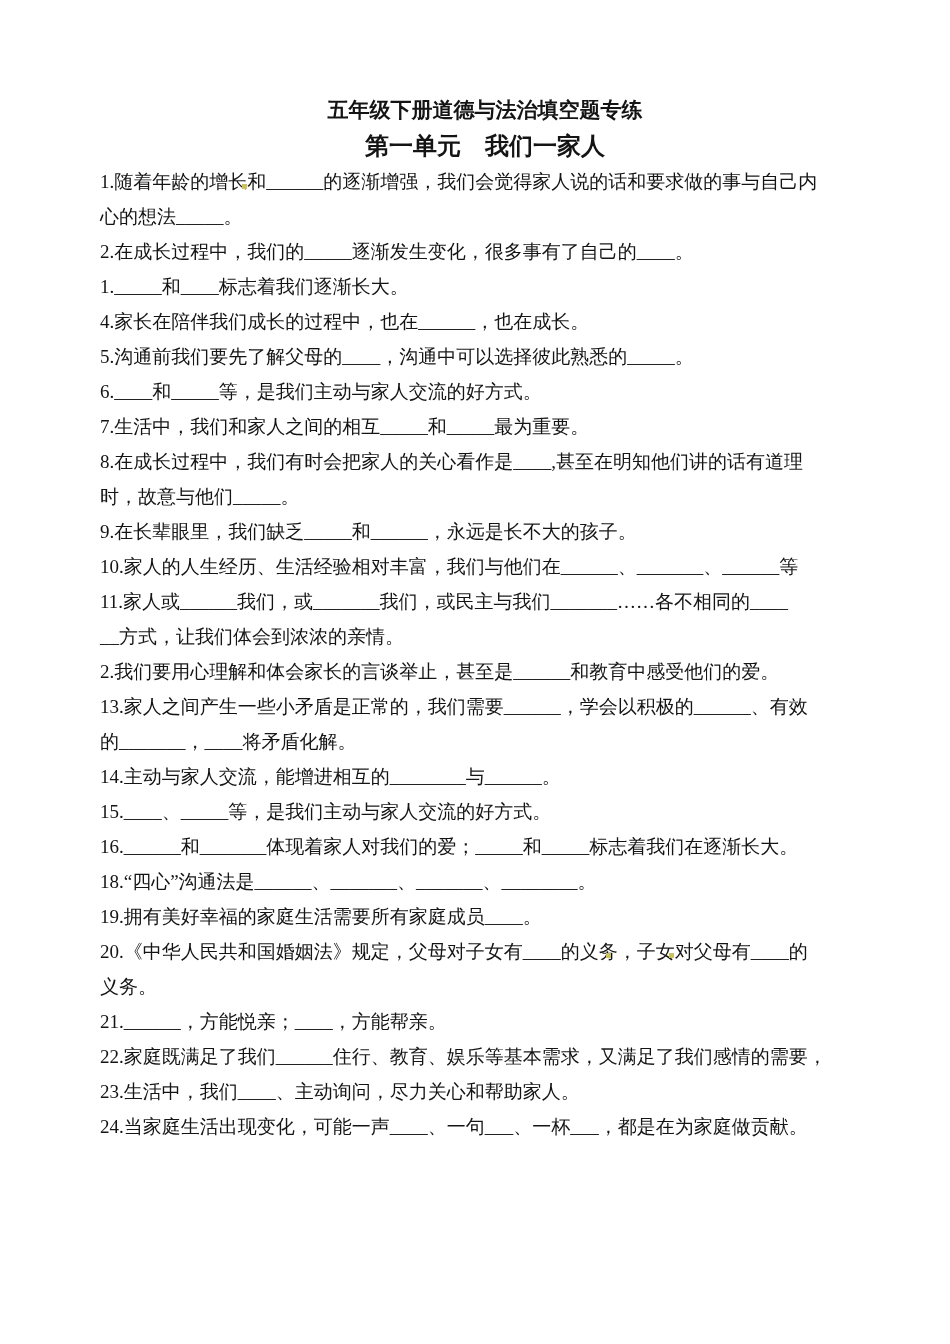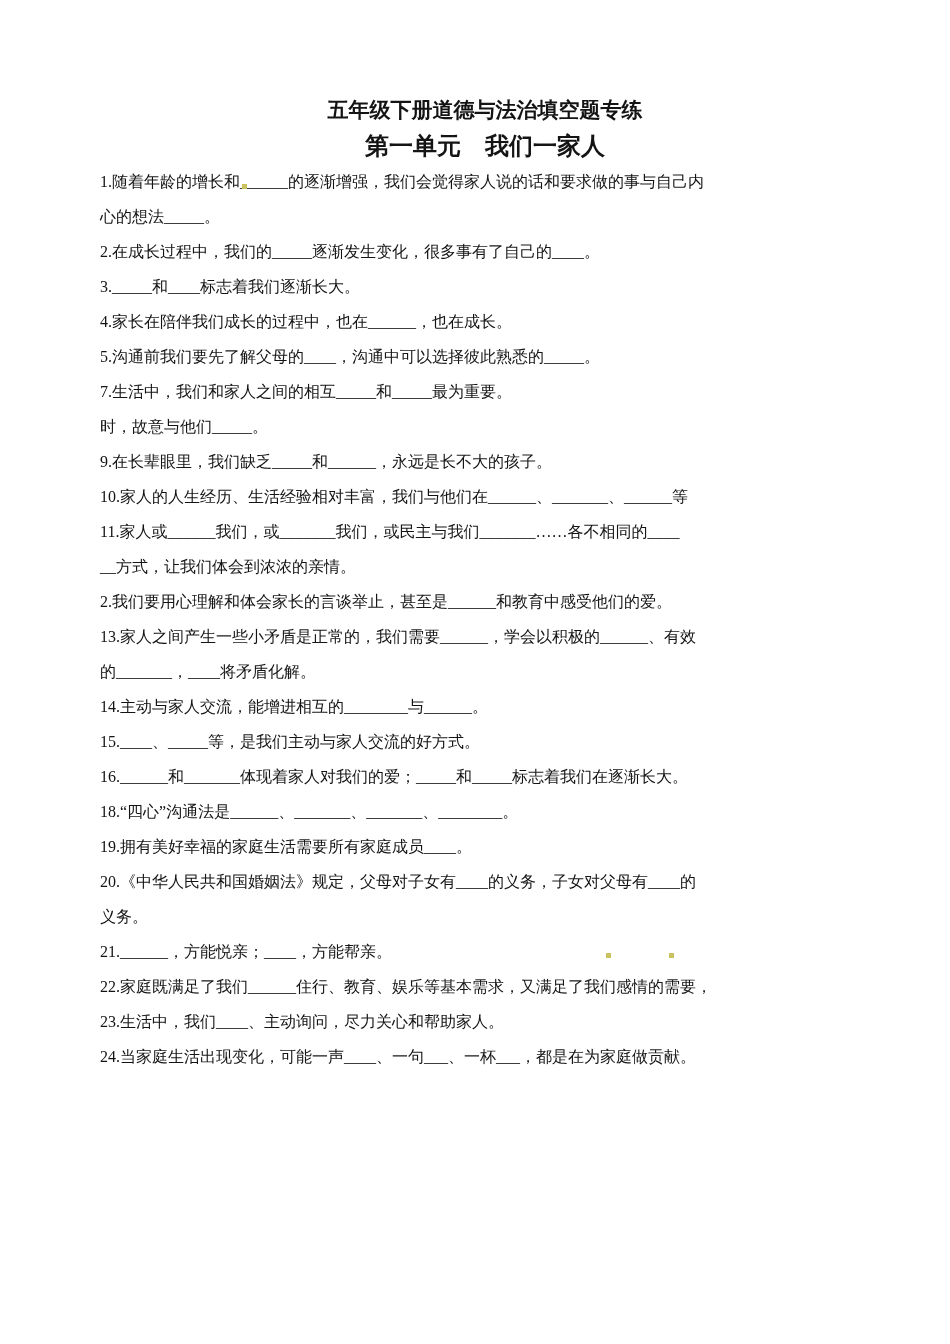--- a/index.html
+++ b/index.html
@@ -15,41 +15,43 @@
   .doc-title{
     font-size:21px;font-weight:bold;text-align:center;
     line-height:36px;white-space:pre;
   }
   .doc-subtitle{
     font-size:24px;font-weight:bold;text-align:center;
     line-height:36px;white-space:pre;
   }
   .doc-body{margin-top:0;}
   .doc-line{
-    font-size:16px;line-height:35px;white-space:pre;
+    font-size:19px;line-height:35px;white-space:pre;
   }
   .artifact-dot{
     position:absolute;width:5px;height:5px;display:block;
   }
 </style>
 </head>
 <body>
 
 <div class="page">
   <div class="content">
     <div class="doc-title">五年级下册道德与法治填空题专练</div>
     <div class="doc-subtitle">第一单元　我们一家人</div>
     <div class="doc-body">
         <div class="doc-line">1.随着年龄的增长和______的逐渐增强，我们会觉得家人说的话和要求做的事与自己内</div>
         <div class="doc-line">心的想法_____。</div>
         <div class="doc-line">2.在成长过程中，我们的_____逐渐发生变化，很多事有了自己的____。</div>
-        <div class="doc-line">3._____和____标志着我们逐渐长大。</div>
+        <div class="doc-line">1._____和____标志着我们逐渐长大。</div>
         <div class="doc-line">4.家长在陪伴我们成长的过程中，也在______，也在成长。</div>
         <div class="doc-line">5.沟通前我们要先了解父母的____，沟通中可以选择彼此熟悉的_____。</div>
+        <div class="doc-line">6.____和_____等，是我们主动与家人交流的好方式。</div>
         <div class="doc-line">7.生活中，我们和家人之间的相互_____和_____最为重要。</div>
+        <div class="doc-line">8.在成长过程中，我们有时会把家人的关心看作是____,甚至在明知他们讲的话有道理</div>
         <div class="doc-line">时，故意与他们_____。</div>
         <div class="doc-line">9.在长辈眼里，我们缺乏_____和______，永远是长不大的孩子。</div>
         <div class="doc-line">10.家人的人生经历、生活经验相对丰富，我们与他们在______、_______、______等</div>
         <div class="doc-line">11.家人或______我们，或_______我们，或民主与我们_______……各不相同的____</div>
         <div class="doc-line">__方式，让我们体会到浓浓的亲情。</div>
         <div class="doc-line">2.我们要用心理解和体会家长的言谈举止，甚至是______和教育中感受他们的爱。</div>
         <div class="doc-line">13.家人之间产生一些小矛盾是正常的，我们需要______，学会以积极的______、有效</div>
         <div class="doc-line">的_______，____将矛盾化解。</div>
         <div class="doc-line">14.主动与家人交流，能增进相互的________与______。</div>
         <div class="doc-line">15.____、_____等，是我们主动与家人交流的好方式。</div>

